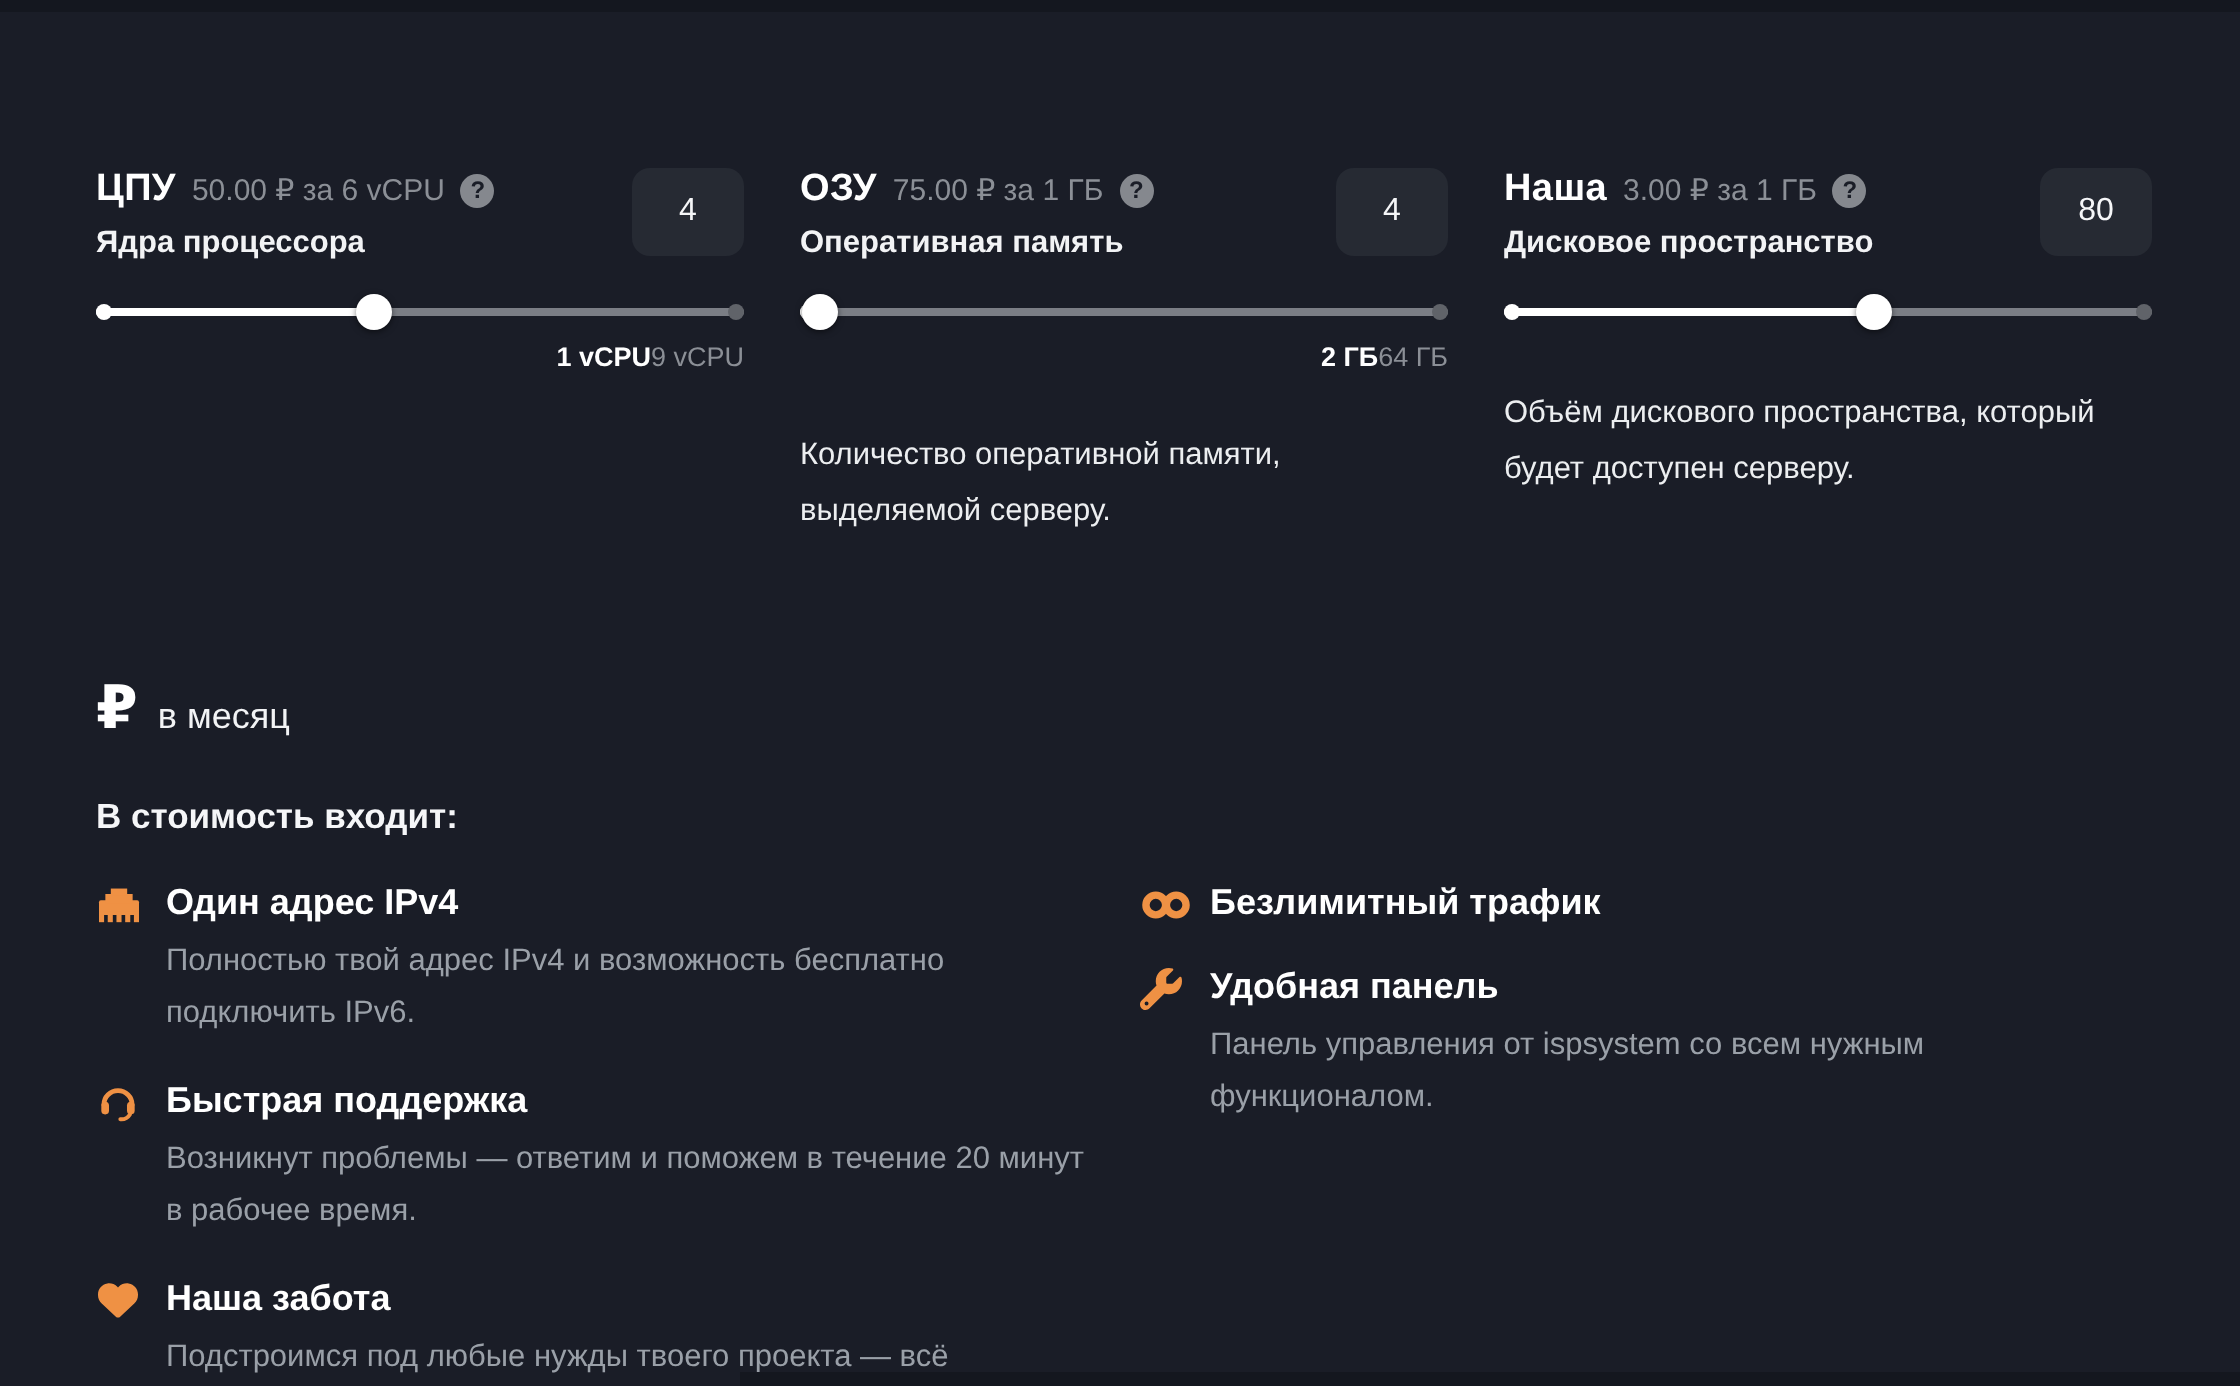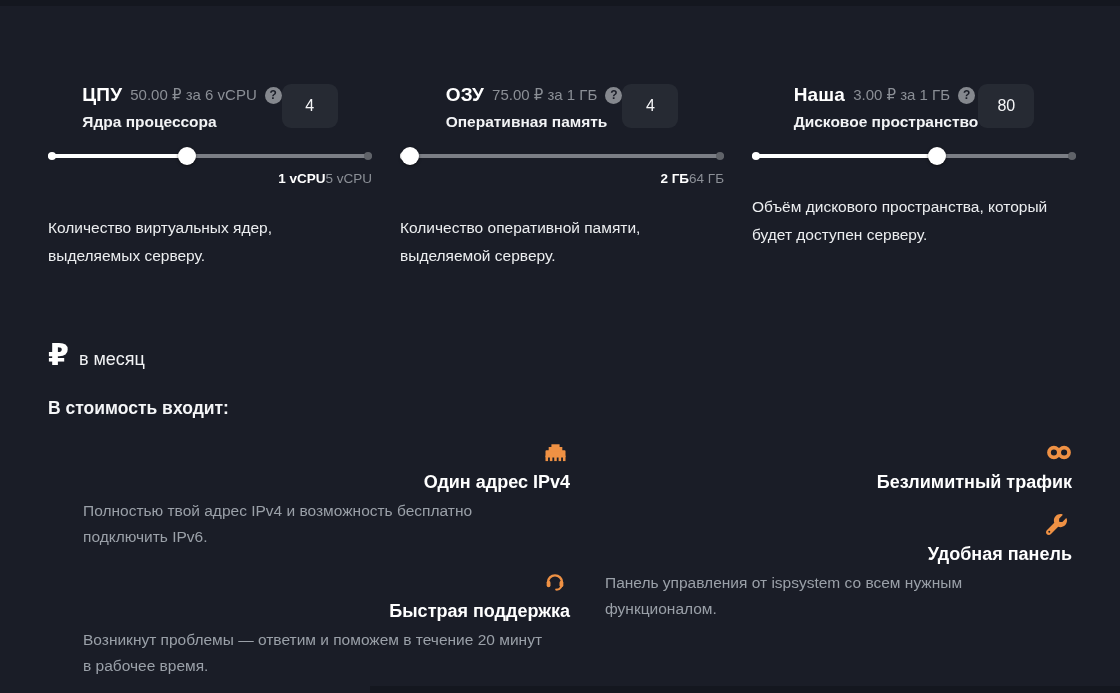--- a/index.html
+++ b/index.html
@@ -15,21 +15,21 @@
   .edge-strip-bottom { position:absolute; bottom:0; left:370px; right:0; height:7px; background:#14171f; }
 
   
   .config-row {
     display:grid;
     grid-template-columns:324px 324px 324px;
     column-gap:28px;
     padding:84px 48px 0 48px;
   }
   .config-col {}
-  .config-head { display:flex; justify-content:center; align-items:flex-start; }
+  .config-head { display:flex; justify-content:space-between; align-items:flex-start; }
   .config-titles {}
   .title-line { display:flex; align-items:center; gap:8px; white-space:nowrap; }
   .cfg-title { font-size:19px; font-weight:bold; color:#ffffff; letter-spacing:.2px; }
   .cfg-price { font-size:15px; color:#8b8f96; }
   .help-badge {
     width:17px; height:17px; border-radius:50%;
     background:#85888e; color:#1a1d27;
     font-size:12px; font-weight:bold;
     display:inline-flex; align-items:center; justify-content:center;
     cursor:pointer; flex:0 0 auto;
@@ -80,21 +80,21 @@
 
   
   .features {
     display:grid;
     grid-template-columns:522px auto;
     padding:22px 48px 0 48px;
     align-items:start;
   }
   .feature-col { display:flex; flex-direction:column; }
   .feature { margin-bottom:20px; }
-  .feature-head { display:flex; align-items:flex-end; gap:9px;flex-direction:column; }
+  .feature-head { display:flex; align-items:flex-start; gap:9px; }
   .feature-icon { width:26px; height:22px; display:inline-flex; align-items:center; justify-content:flex-start; flex:0 0 auto; }
   .feature-icon svg { display:block; }
   .feature-title { font-size:18px; font-weight:bold; color:#ffffff; }
   .feature-desc { margin-top:5px; padding-left:35px; font-size:15.5px; line-height:26px; color:#9aa0a8; max-width:500px; }
 </style>
 </head>
 <body>
 
 <div class="edge-strip-top"></div>
 
@@ -115,23 +115,22 @@
     <div class="slider">
       <div class="track"></div>
       <div class="dot-max"></div>
       <div class="dot-min"></div>
       <div class="fill" style="width: 42.9%;">
         <div class="handle"></div>
       </div>
     </div>
     <div class="slider-labels">
       <span class="lbl-min">1 vCPU</span>
-      <span class="lbl-max">5 vCPU</span>
-    </div>
-    <div class="cfg-desc">Количество виртуальных ядер, выделяемых серверу.</div>
+      <span class="lbl-max">9 vCPU</span>
+    </div>
   </div>
 
   <div class="config-col">
     <div class="config-head">
       <div class="config-titles">
         <div class="title-line">
           <span class="cfg-title">ОЗУ</span>
           <span class="cfg-price">75.00 ₽ за 1 ГБ</span>
           <span class="help-badge">?</span>
         </div>

